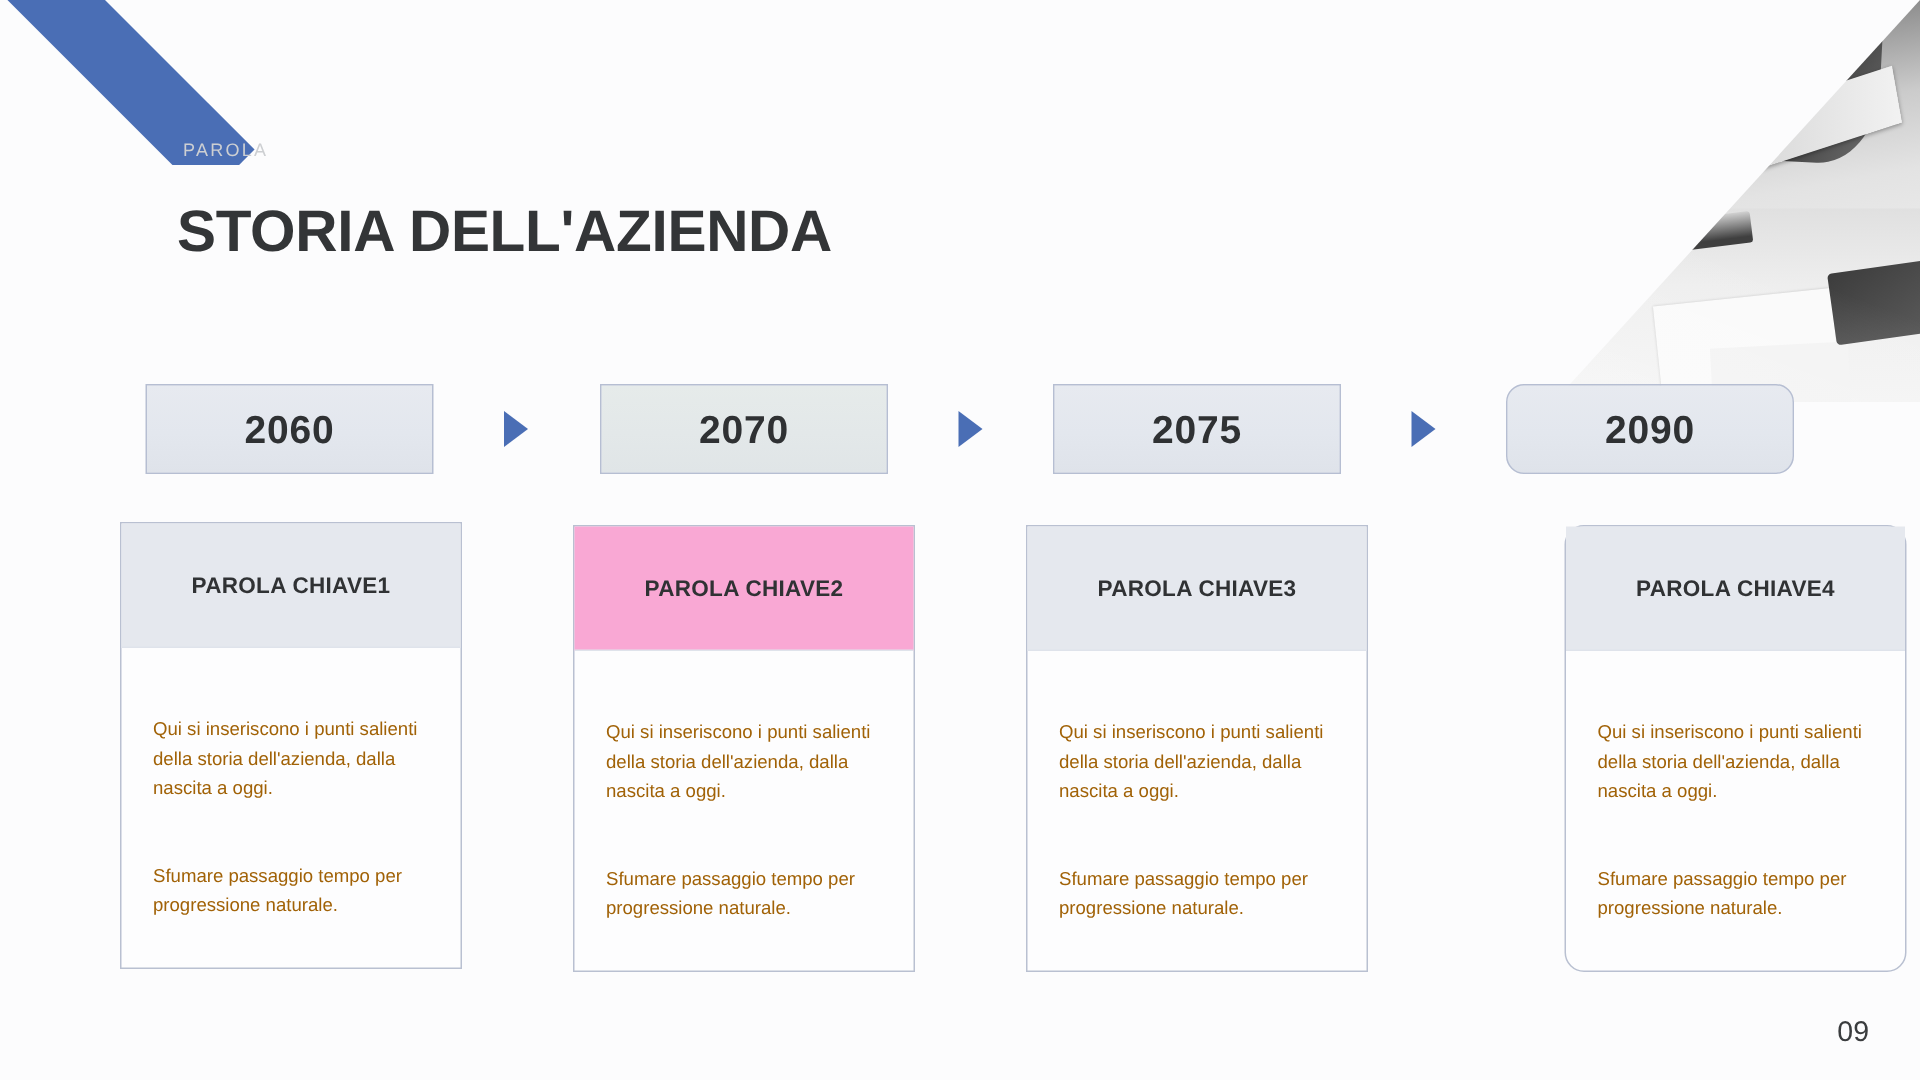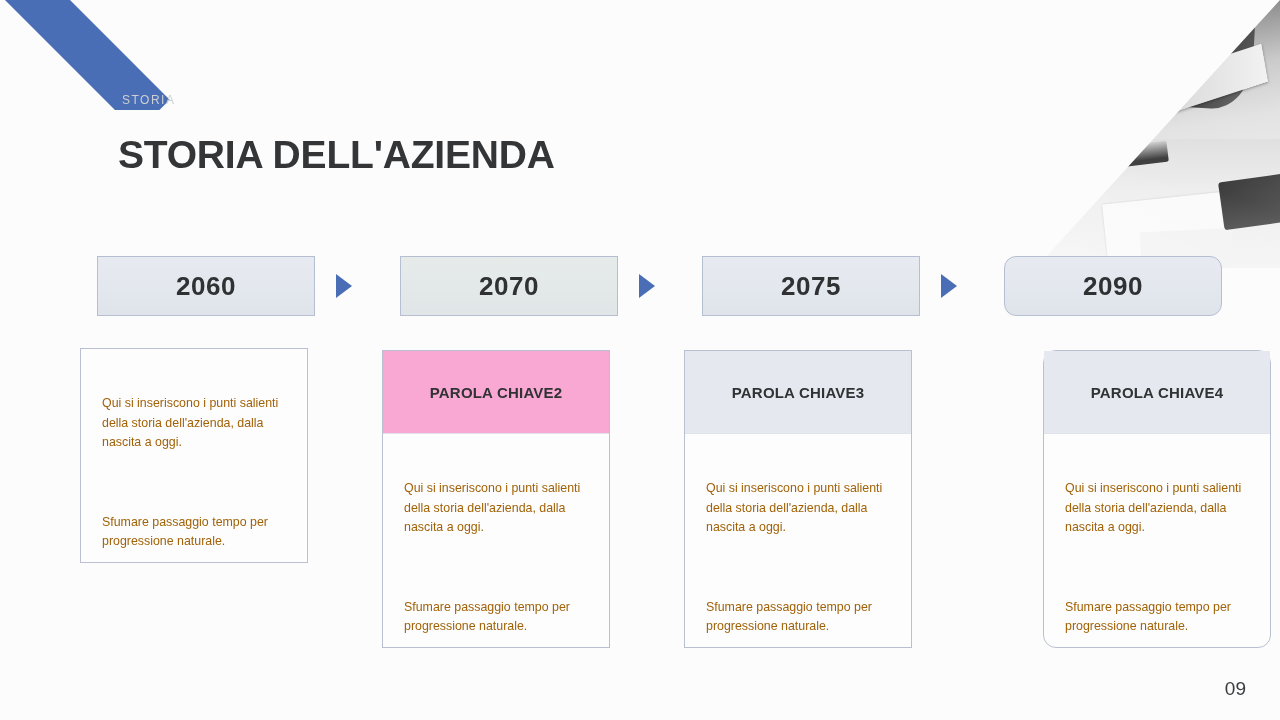--- a/index.html
+++ b/index.html
@@ -195,21 +195,21 @@
   .timeline {
     position: absolute;
     left: 0;
     top: 256px;
     width: 1280px;
     height: 62px;
   }
   .year-box {
     position: absolute;
     top: 0;
-    width: 218px;
+    width: 192px;
     height: 60px;
     box-sizing: border-box;
     border: 1px solid #b6bed2;
     background: linear-gradient(180deg, #e7eaf0 0%, #e3e7ee 55%, #dfe3ea 100%);
     display: flex;
     align-items: center;
     justify-content: center;
   }
   .year-box.tint-green {
     background: linear-gradient(180deg, #e6ebea 0%, #e3e8e9 55%, #e0e5e7 100%);
@@ -268,21 +268,21 @@
     height: 213px;
     box-sizing: border-box;
   }
   .card-body p {
     margin: 0;
     font-size: 12.4px;
     line-height: 19.5px;
     color: #a16207;
   }
   .card-body p.second {
-    margin-top: 60px;
+    margin-top: 39px;
   }
 
   
   .page-number {
     position: absolute;
     right: 34px;
     bottom: 20px;
     font-size: 19px;
     color: #3a3c3e;
   }
@@ -307,21 +307,21 @@
       <div class="ph-keyboard"></div>
       <div class="ph-hand"></div>
       <div class="ph-paper1"></div>
       <div class="ph-paper2"></div>
       <div class="ph-calc"></div>
       <div class="ph-layer ph-shade"></div>
     </div>
 
   </div>
 
-  <div class="eyebrow">STORIA</div>
+  <div class="eyebrow">PAROLA</div>
   <div class="page-title">STORIA DELL'AZIENDA</div>
 
   <div class="timeline">
     <div class="year-box" style="left:97px;">
       <span class="year-text">2060</span>
     </div>
     <div class="arrow" style="left:336px;"></div>
 
     <div class="year-box tint-green" style="left:400px;">
       <span class="year-text">2070</span>
@@ -334,20 +334,23 @@
     <div class="arrow" style="left:941px;"></div>
 
     <div class="year-box" style="left:1004px;border-radius:12px;">
       <span class="year-text">2090</span>
     </div>
   </div>
 
   <div class="cards">
 
     <div class="card" style="left:80px; top:348px;">
+      <div class="card-head">
+        <span class="kw">PAROLA CHIAVE1</span>
+      </div>
       <div class="card-body">
         <p>Qui si inseriscono i punti salienti della storia dell'azienda, dalla nascita a oggi.</p>
         <p class="second">Sfumare passaggio tempo per progressione naturale.</p>
       </div>
     </div>
 
     <div class="card tint-green" style="left:382px; top:350px;">
       <div class="card-head">
         <span class="kw">PAROLA CHIAVE2</span>
       </div>

